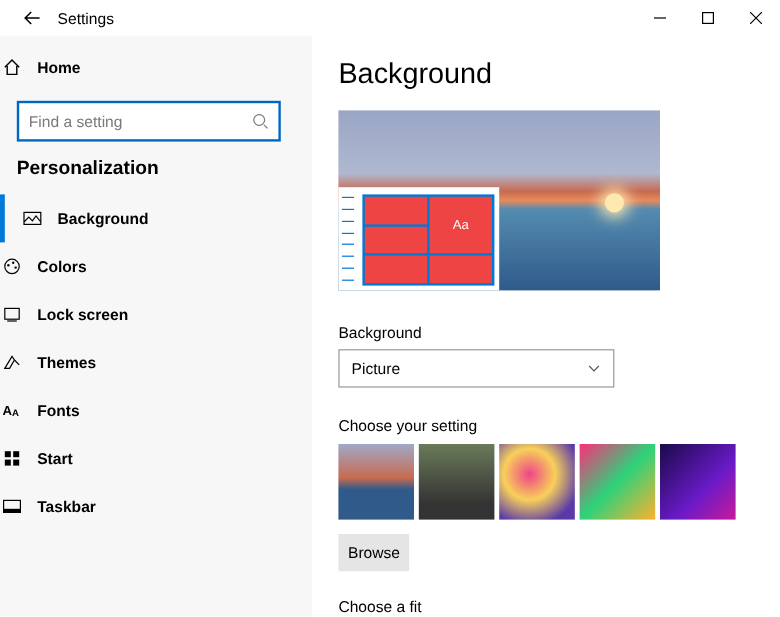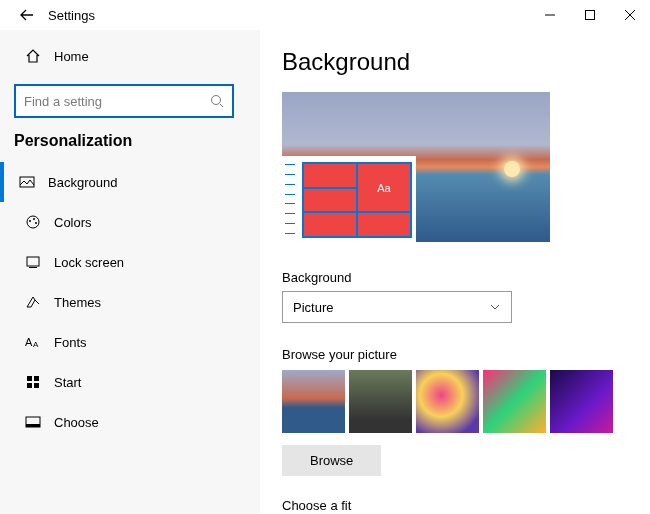--- a/index.html
+++ b/index.html
@@ -3,21 +3,21 @@
 <meta charset="utf-8">
 <style>
 * { margin: 0; padding: 0; box-sizing: border-box; font-family: "Segoe UI", sans-serif; }
 body { background: #fff; width: 650px; height: 514px; overflow: hidden; font-size: 13px; color: #000; }
 .titlebar { height: 30px; display: flex; align-items: center; justify-content: space-between; }
 .titlebar-left { display: flex; align-items: center; gap: 12px; padding-left: 18px; }
 .titlebar-right { display: flex; }
 .cap { width: 40px; height: 30px; display: flex; align-items: center; justify-content: center; }
 .content-row { display: flex; height: calc(514px - 30px); }
 .sidebar { width: 260px; background: #f7f7f7; padding-top: 6px; }
-.home-row, .nav-item { display: flex; align-items: center; gap: 12px; padding: 10px 24px; cursor: pointer; height: 40px; }
+.home-row, .nav-item { display: flex; align-items: center; gap: 12px; padding: 10px 1px; cursor: pointer; height: 40px; font-weight: bold; }
 .searchbox { margin: 8px 26px 14px 14px; border: 2px solid #0067c0; height: 34px; display: flex; align-items: center; padding: 0 8px; background: #fff; }
 .searchbox input { border: none; outline: none; flex: 1; font-size: 13px; background: transparent; }
 .searchbox input::placeholder { color: #7a7a7a; }
 .section-title { font-weight: 600; font-size: 16px; padding: 0 14px 12px 14px; }
 .nav-item.active { border-left: 4px solid #0078d7; padding-left: 14px; }
 .ico { width: 18px; height: 18px; display: flex; align-items: center; justify-content: center; }
 .main { flex: 1; padding: 18px 22px; overflow-y: auto; }
 .main h1 { font-weight: 400; font-size: 24px; margin-bottom: 16px; }
 .preview { width: 268px; height: 150px; position: relative; background: linear-gradient(to bottom, #9aa6c5 0%, #b0b8d0 35%, #c76a50 45%, #e68a5c 50%, #548bb0 55%, #2f5a8a 100%); margin-bottom: 28px; }
 .sun { position: absolute; top: 46%; right: 30px; width: 16px; height: 16px; background: #ffe9b0; border-radius: 50%; box-shadow: 0 0 12px 4px #ffe9b0; }
@@ -29,21 +29,21 @@
 .tile.big { grid-column: 2; grid-row: 1 / span 2; display: flex; align-items:center; justify-content:center; color:#fff; font-size: 11px; }
 .label { font-size: 13px; margin-bottom: 6px; }
 .dropdown { width: 230px; height: 32px; border: 1px solid #999; display: flex; align-items: center; justify-content: space-between; padding: 0 10px; margin-bottom: 24px; cursor: pointer; }
 .thumbs { display: flex; gap: 4px; margin-bottom: 12px; margin-top: 8px; }
 .thumb { width: 63px; height: 63px; }
 .t1 { background: linear-gradient(to bottom,#a0a8c8 0%,#c76a50 45%,#2f5a8a 60%); }
 .t2 { background: linear-gradient(to bottom,#6a7a5a 0,#333 80%); }
 .t3 { background: radial-gradient(circle at 40% 40%, #e48, #f8d05a 40%, #5a3aa8 80%); }
 .t4 { background: linear-gradient(135deg,#ff2d7a,#2dd27a 50%,#ffb02d); }
 .t5 { background: linear-gradient(135deg,#1a0a4a,#6a1ac8 60%,#c81a9a); }
-.browse { background: #e5e5e5; border: none; padding: 8px 28px; cursor: pointer; font-size: 13px; }
+.browse { background: #e5e5e5; border: none; padding: 8px 8px; cursor: pointer; font-size: 13px; }
 .spacer { height: 22px; }
 svg { display: block; }
 </style>
 </head>
 <body>
 
 <div class="titlebar">
   <div class="titlebar-left">
     <span class="ico">
       <svg width="14" height="14" viewBox="0 0 14 14">
@@ -150,21 +150,21 @@
         </span>
       <span>Start</span>
     </div>
     <div class="nav-item">
       <span class="ico">
           <svg width="16" height="16" viewBox="0 0 16 16">
             <rect x="1" y="3" width="14" height="10" stroke="#000" fill="none"></rect>
             <rect x="1" y="10" width="14" height="3" fill="#000"></rect>
           </svg>
         </span>
-      <span>Choose</span>
+      <span>Taskbar</span>
     </div>
   </div>
 
   <div class="main">
     <h1>Background</h1>
     <div class="preview">
       <div class="sun"></div>
       <div class="taskbar-sim">
         <div class="ruler">
             <div></div>
@@ -189,21 +189,21 @@
     <div class="label">Background</div>
     <div class="dropdown">
       <span>Picture</span>
       <span>
           <svg width="12" height="12" viewBox="0 0 12 12">
             <path d="M2 4 L6 8 L10 4" stroke="#555" fill="none" stroke-width="1"></path>
           </svg>
         </span>
     </div>
 
-    <div class="label">Browse your picture</div>
+    <div class="label">Choose your setting</div>
     <div class="thumbs">
       <div class="thumb t1"></div>
       <div class="thumb t2"></div>
       <div class="thumb t3"></div>
       <div class="thumb t4"></div>
       <div class="thumb t5"></div>
     </div>
     <button class="browse">Browse</button>
 
     <div class="spacer"></div>

